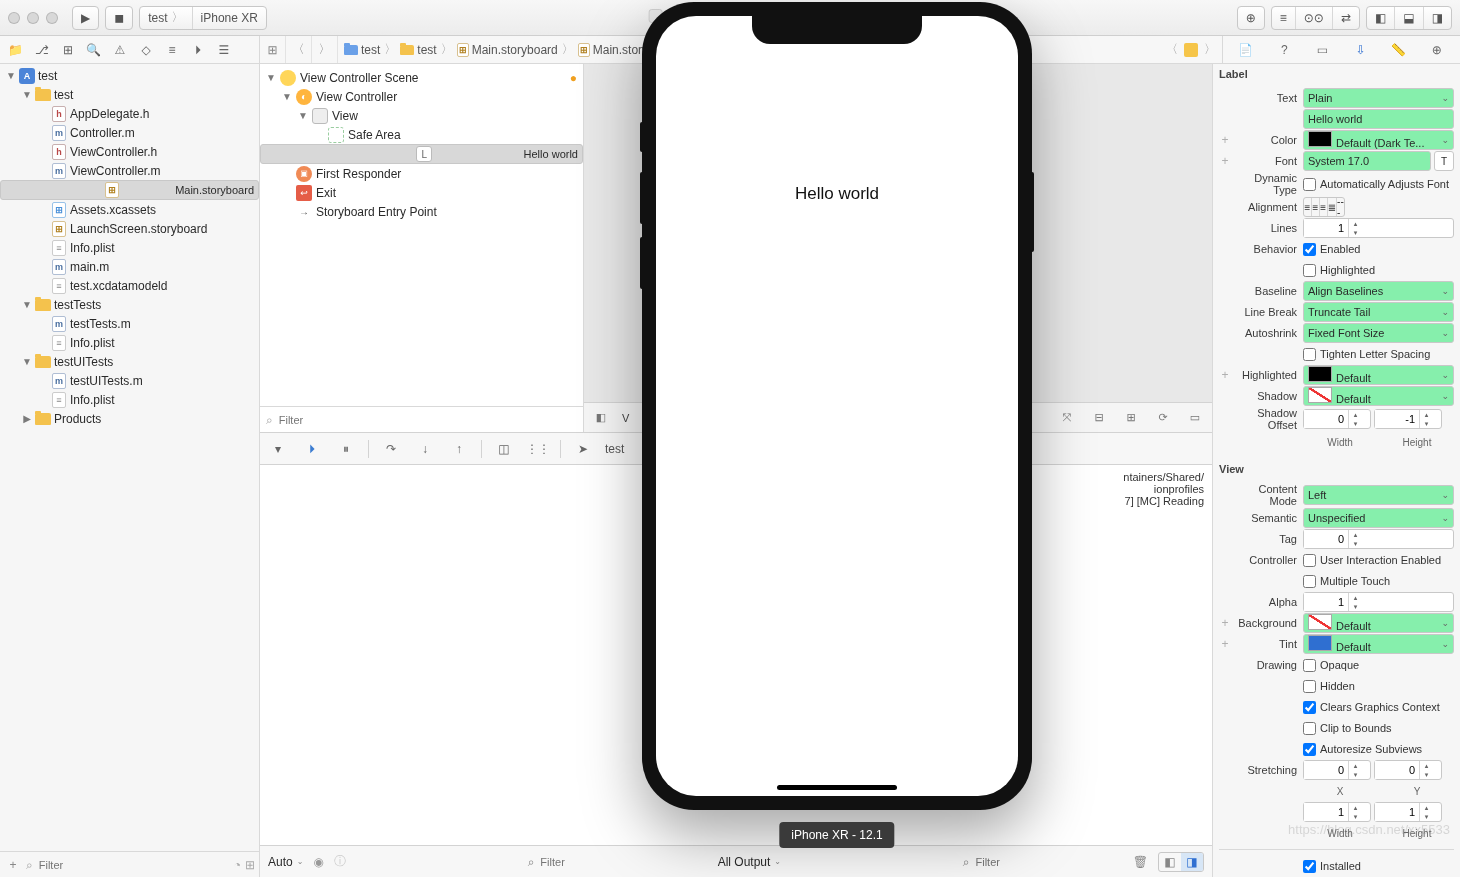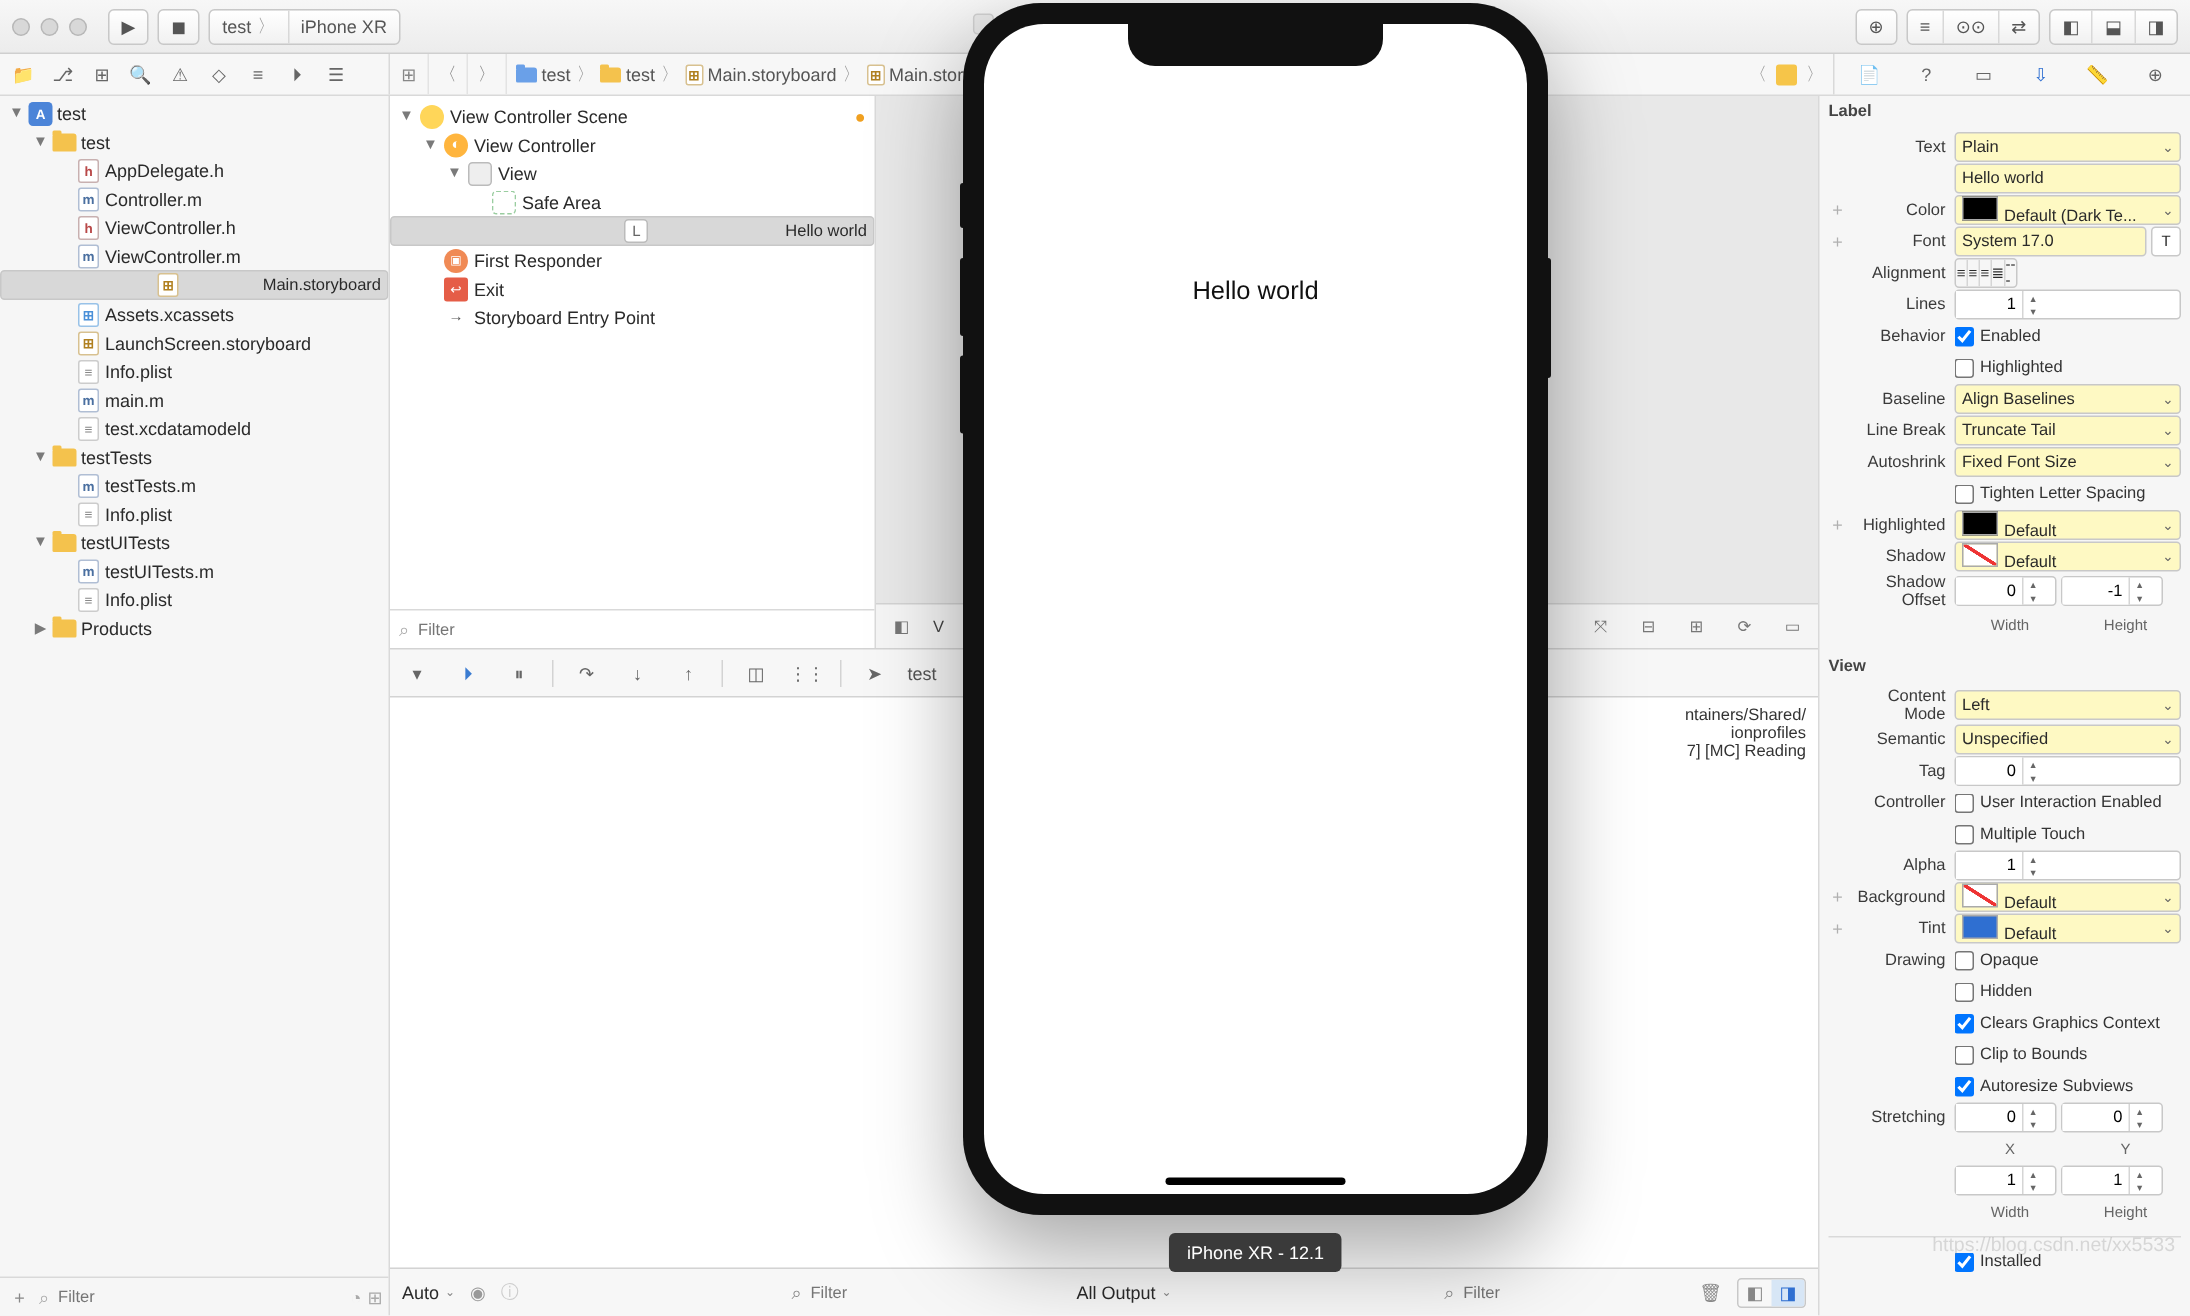--- a/index.html
+++ b/index.html
@@ -97,21 +97,21 @@
 
 
 .insp { width:248px; background:#f6f6f6; border-left:1px solid #d9d9d9; display:flex; flex-direction:column; overflow:hidden;}
 .insp-body { flex:1; overflow:auto; }
 .insp-sec { padding:4px 6px 6px; }
 .insp-head { font-weight:bold; color:#444; padding:4px 6px 3px; font-size:11px; }
 .fld { display:flex; align-items:center; margin:1px 0; min-height:20px; }
 .fld .lab { width:72px; text-align:right; padding-right:6px; color:#3a3a3a; font-size:11px; }
 .fld .ctrl { flex:1; display:flex; gap:3px; align-items:center; }
 .fld .plus { width:12px; color:#b0b0b0; text-align:center; font-size:12px; }
-.sel, .txt { flex:1; height:20px; border:1px solid #c8c8c8; border-radius:3px; background:#fef9c3; font-size:11px; padding:0 4px; display:flex; align-items:center; justify-content:space-between; }
+.sel, .txt { flex:1; height:20px; border:1px solid #c8c8c8; border-radius:3px; background:#86efac; font-size:11px; padding:0 4px; display:flex; align-items:center; justify-content:space-between; }
 .sel .car { color:#666; font-size:9px; }
 .swatch { width:24px; height:16px; border:1px solid #aaa; display:inline-block; margin-right:4px; }
 .swatch.black{background:#000;}
 .swatch.blue{background:#2f6fd1;}
 .swatch.none{background:linear-gradient(to top right, #fff 0%, #fff 45%, #e33 46%, #e33 55%, #fff 56%);}
 .seg { display:flex; border:1px solid #c8c8c8; border-radius:3px; overflow:hidden; height:20px; }
 .seg .s { flex:1; display:flex; align-items:center; justify-content:center; border-right:1px solid #d5d5d5; font-size:10px; }
 .seg .s:last-child { border-right:none; }
 .chk { display:flex; align-items:center; gap:4px; font-size:11px; color:#333; }
 .chk input { margin:0; }
@@ -534,20 +534,30 @@
             <span class="lab">Font</span>
             <div class="ctrl">
               <div class="txt" style="justify-content:flex-start">
                 <span>System 17.0</span>
               </div>
               <div style="width:20px;height:20px;border:1px solid #c8c8c8;border-radius:3px;background:#fff;display:flex;align-items:center;justify-content:center;font-size:10px">T</div>
             </div>
           </div>
         <div class="fld">
             <span class="plus"></span>
+            <span class="lab">Dynamic Type</span>
+            <div class="ctrl">
+              <label class="chk">
+                <input type="checkbox" style="">
+                <span>Automatically Adjusts Font</span>
+              </label>
+            </div>
+          </div>
+        <div class="fld">
+            <span class="plus"></span>
             <span class="lab">Alignment</span>
             <div class="ctrl">
               <div class="seg">
                 <div class="s">≡</div>
                 <div class="s">≡</div>
                 <div class="s">≡</div>
                 <div class="s">≣</div>
                 <div class="s">---</div>
               </div>
             </div>

